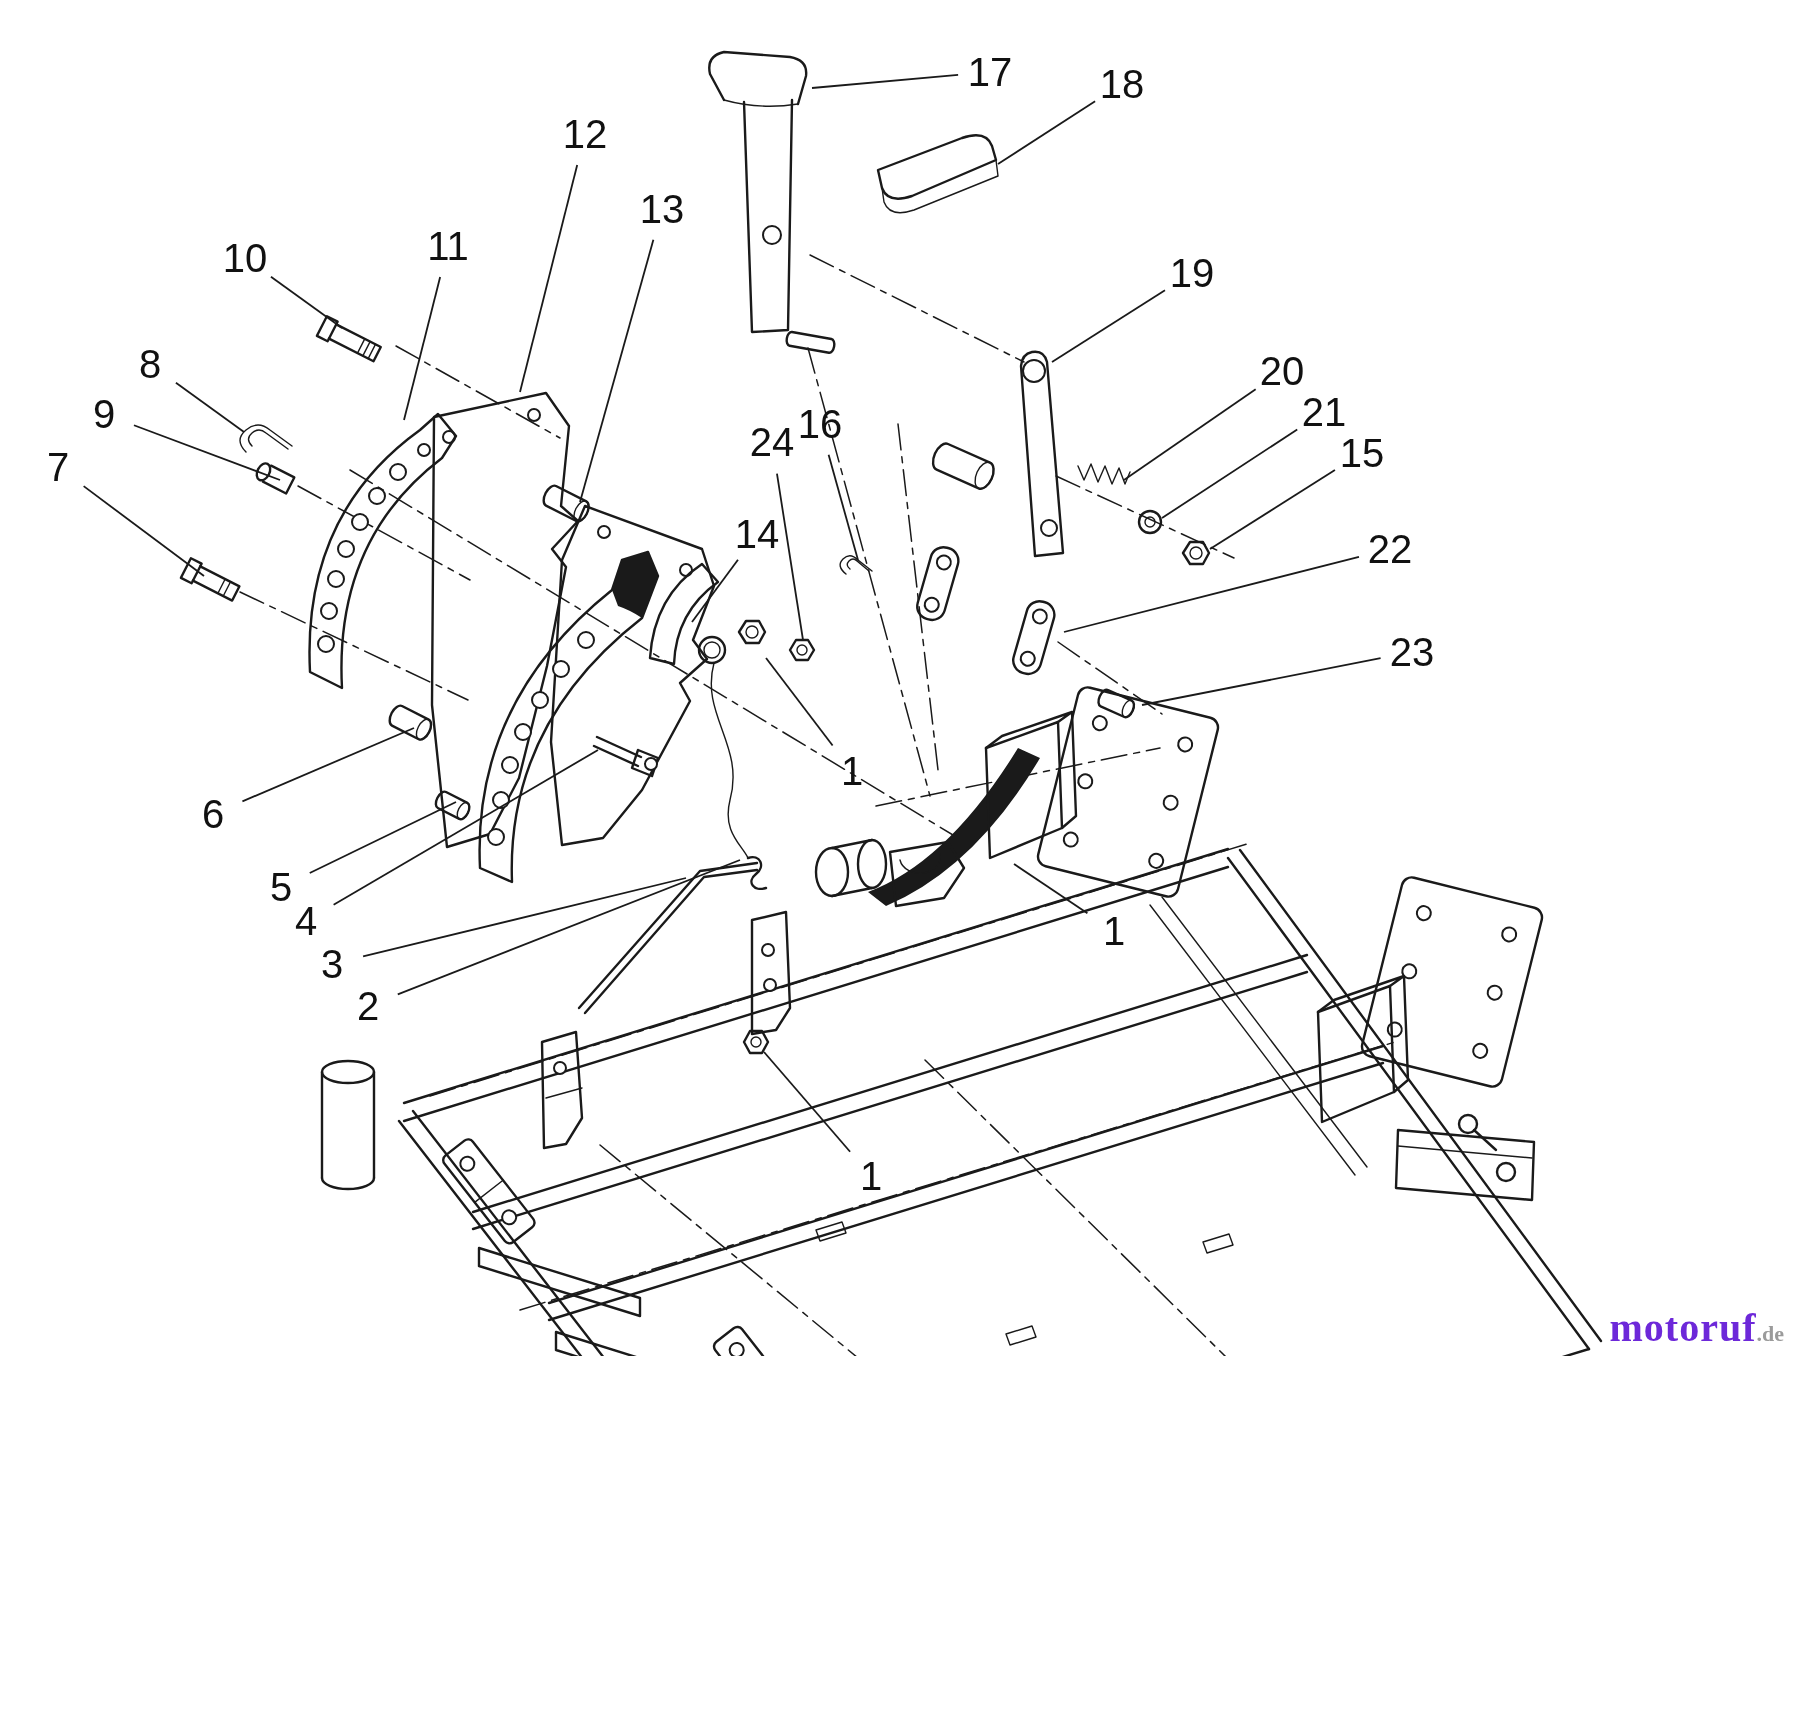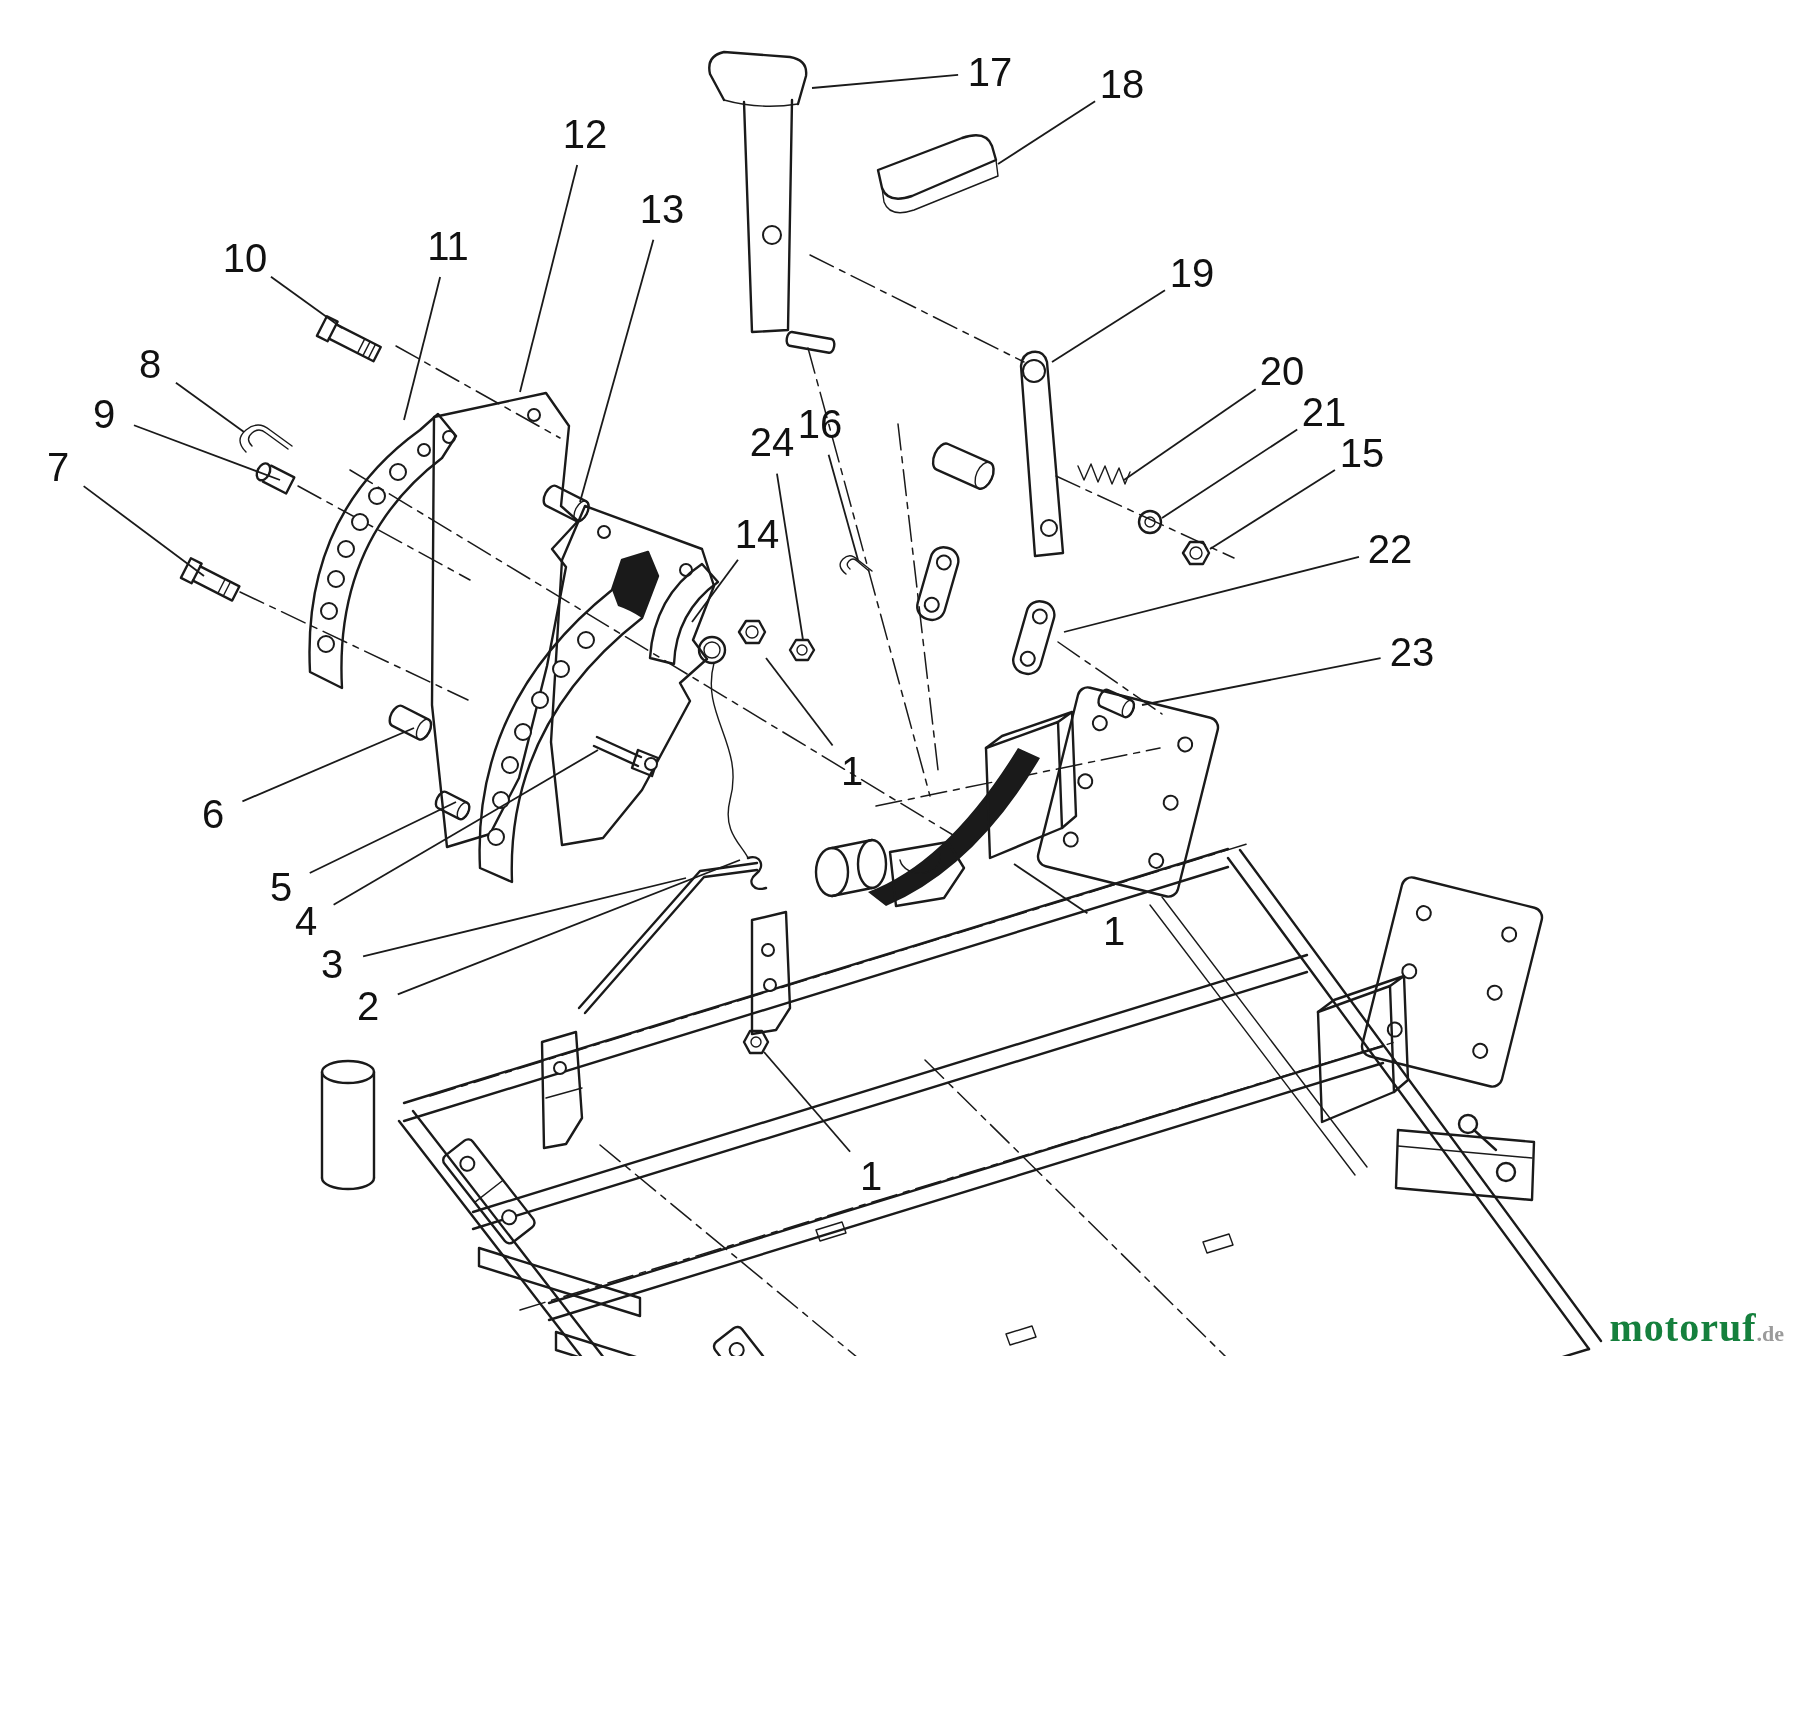--- a/index.html
+++ b/index.html
@@ -356,14 +356,14 @@
         <text x="368" y="1006" class="callout-text" font-size="40" text-anchor="middle" dominant-baseline="central">2</text>
         <line x1="832.620198858383" y1="745.5358426860149" x2="766" y2="658" class="leader"></line>
         <text x="852" y="771" class="callout-text" font-size="40" text-anchor="middle" dominant-baseline="central">1</text>
         <line x1="1087.415360704929" y1="913.1882916723025" x2="1014" y2="864" class="leader"></line>
         <text x="1114" y="931" class="callout-text" font-size="40" text-anchor="middle" dominant-baseline="central">1</text>
         <line x1="850.09433962772" y1="1151.7728795685728" x2="764" y2="1052" class="leader"></line>
         <text x="871" y="1176" class="callout-text" font-size="40" text-anchor="middle" dominant-baseline="central">1</text>
       </g>
   </svg>
 
-  <div class="watermark"><span class="wm-brand" style="color: #15803d;">motoruf</span><span class="wm-tld" style="color: rgb(155, 155, 155);">.de</span></div>
+  <div class="watermark"><span class="wm-brand" style="color: #6d28d9;">motoruf</span><span class="wm-tld" style="color: rgb(155, 155, 155);">.de</span></div>
 </div>
 
 </body></html>

